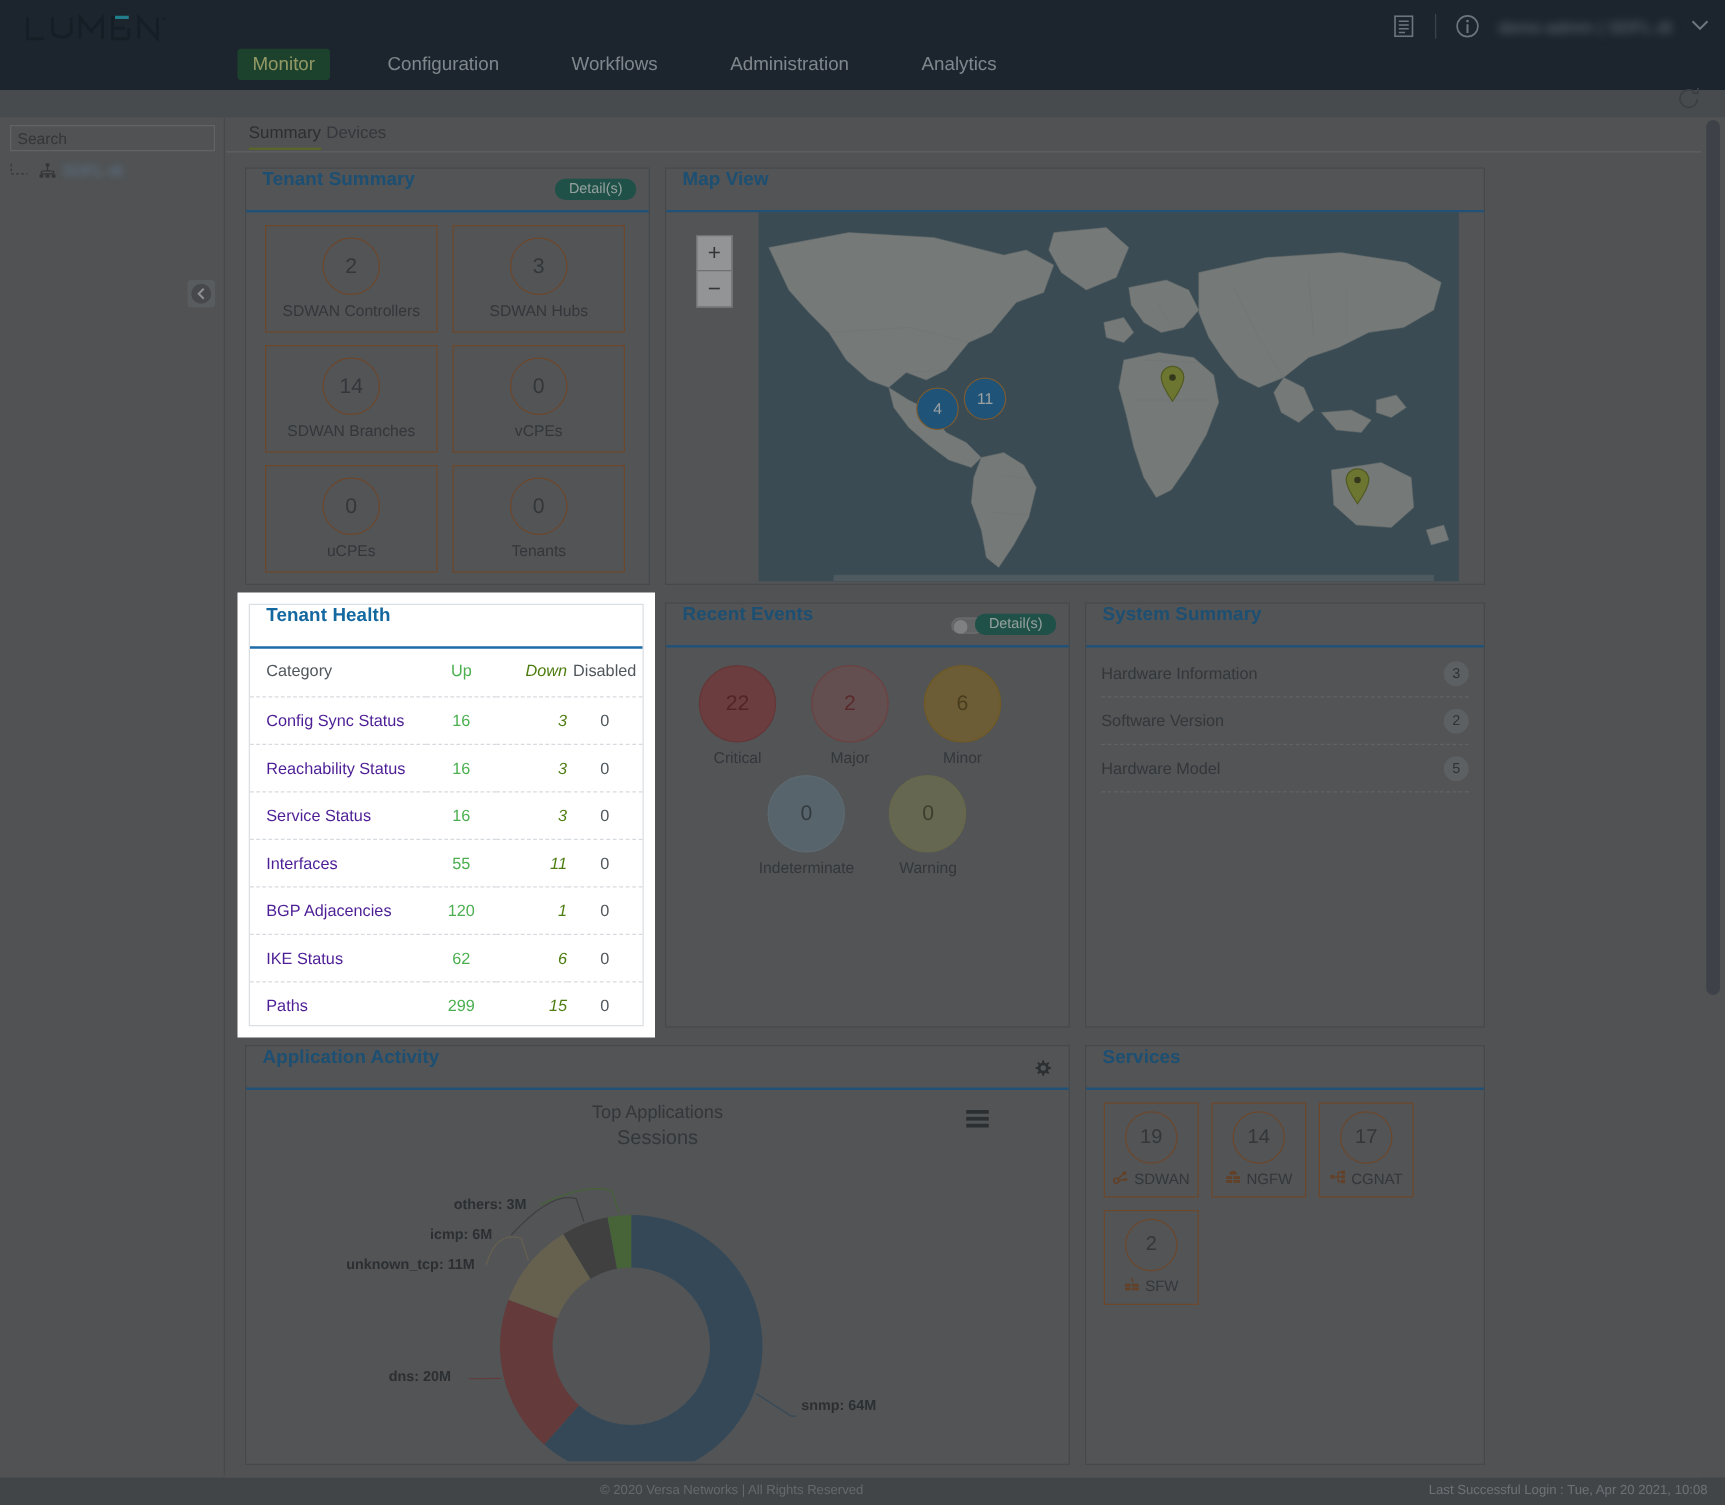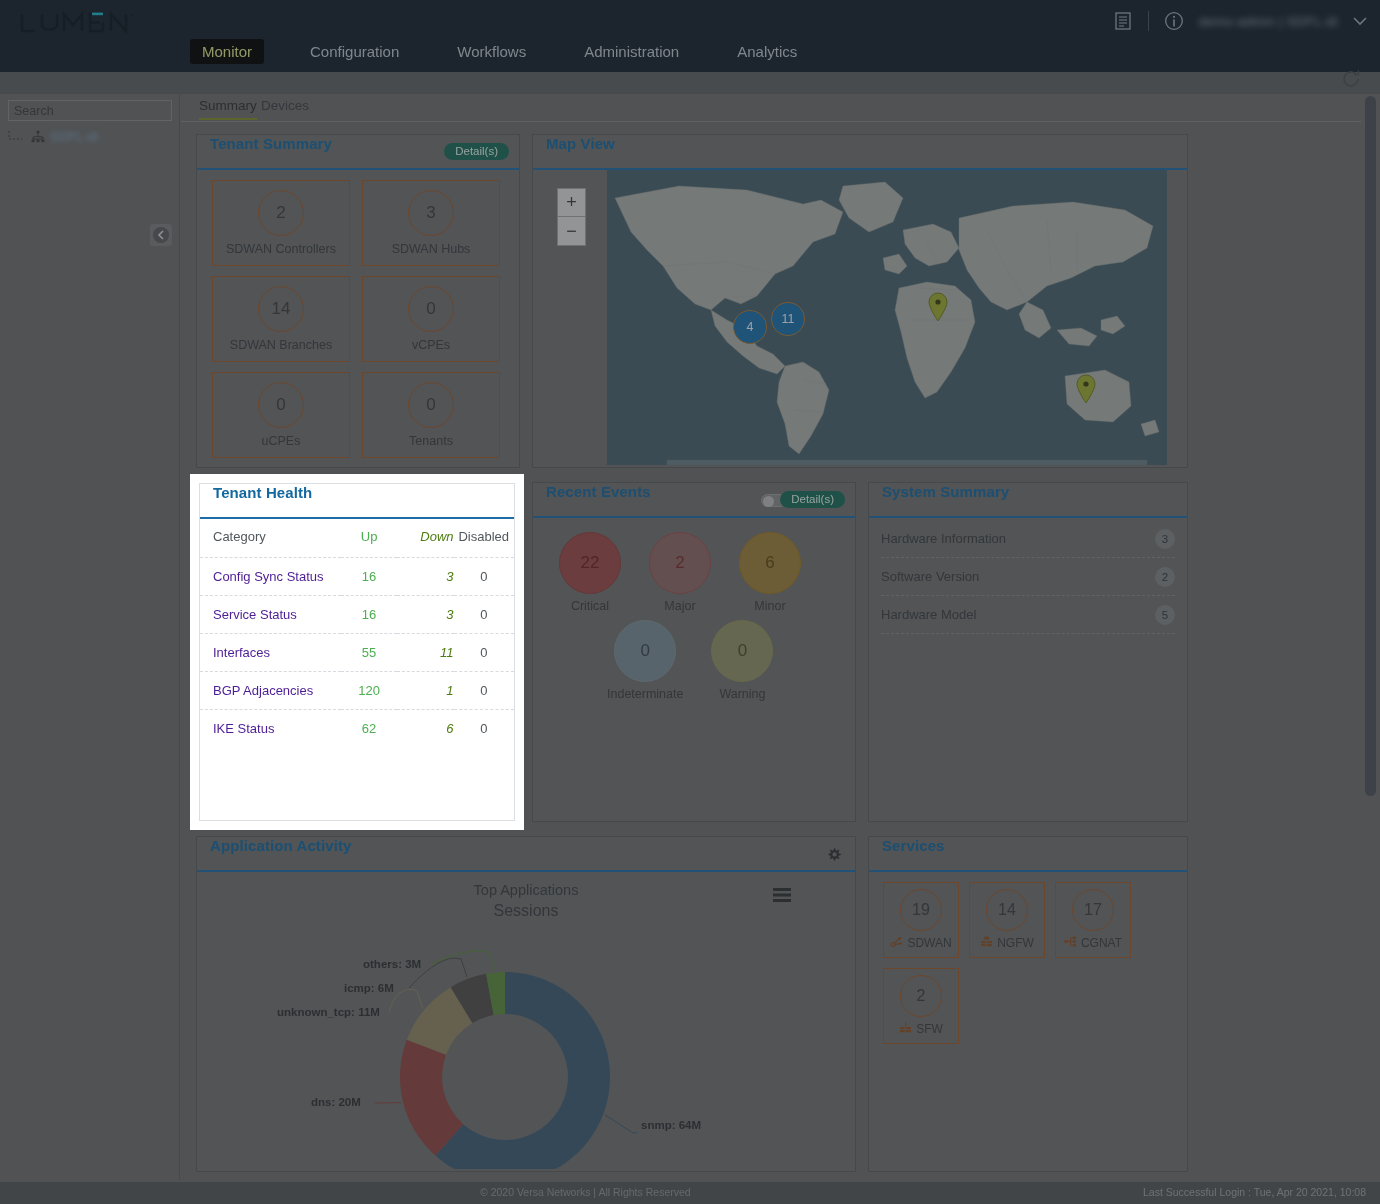--- a/index.html
+++ b/index.html
@@ -34,21 +34,21 @@
 
   #nav {
     position:absolute; left:190px; top:36px; height:30px;
     display:flex; align-items:center; gap:0px;
   }
   .nav-item {
     color:#b9c3cb; font-size:15px; padding:4px 12px;
     border-radius:3px; cursor:pointer; white-space:nowrap;
     margin-right:34px;
   }
-  .nav-item.active { background:#000000; color:#d7e08a; }
+  .nav-item.active { background:#14532d; color:#d7e08a; }
 
   #header-right {
     position:absolute; right:12px; top:4px; height:34px;
     display:flex; align-items:center; gap:14px;
   }
   .hdr-icon { width:22px; height:22px; cursor:pointer; }
   .hdr-div { width:1px; height:20px; background:#46525e; }
   #user-label {
     color:#97a4b0; font-size:13px;
     filter:blur(3.4px);
@@ -718,20 +718,26 @@
           <tr>
             <th class="c-cat">Category</th>
             <th class="c-up">Up</th>
             <th class="c-down">Down</th>
             <th class="c-dis">Disabled</th>
           </tr>
         </thead>
         <tbody>
           <tr>
             <td class="c-cat">Config Sync Status</td>
+            <td class="c-up">16</td>
+            <td class="c-down">3</td>
+            <td class="c-dis">0</td>
+          </tr>
+          <tr>
+            <td class="c-cat">Reachability Status</td>
             <td class="c-up">16</td>
             <td class="c-down">3</td>
             <td class="c-dis">0</td>
           </tr>
           <tr>
             <td class="c-cat">Service Status</td>
             <td class="c-up">16</td>
             <td class="c-down">3</td>
             <td class="c-dis">0</td>
           </tr>
@@ -746,20 +752,26 @@
             <td class="c-up">120</td>
             <td class="c-down">1</td>
             <td class="c-dis">0</td>
           </tr>
           <tr>
             <td class="c-cat">IKE Status</td>
             <td class="c-up">62</td>
             <td class="c-down">6</td>
             <td class="c-dis">0</td>
           </tr>
+          <tr>
+            <td class="c-cat">Paths</td>
+            <td class="c-up">299</td>
+            <td class="c-down">15</td>
+            <td class="c-dis">0</td>
+          </tr>
         </tbody>
       </table>
     </div>
   </div>
 </div>
 
 <div id="vscroll">
   <div id="vscroll-thumb"></div>
 </div>
 <div id="hscroll"></div>

